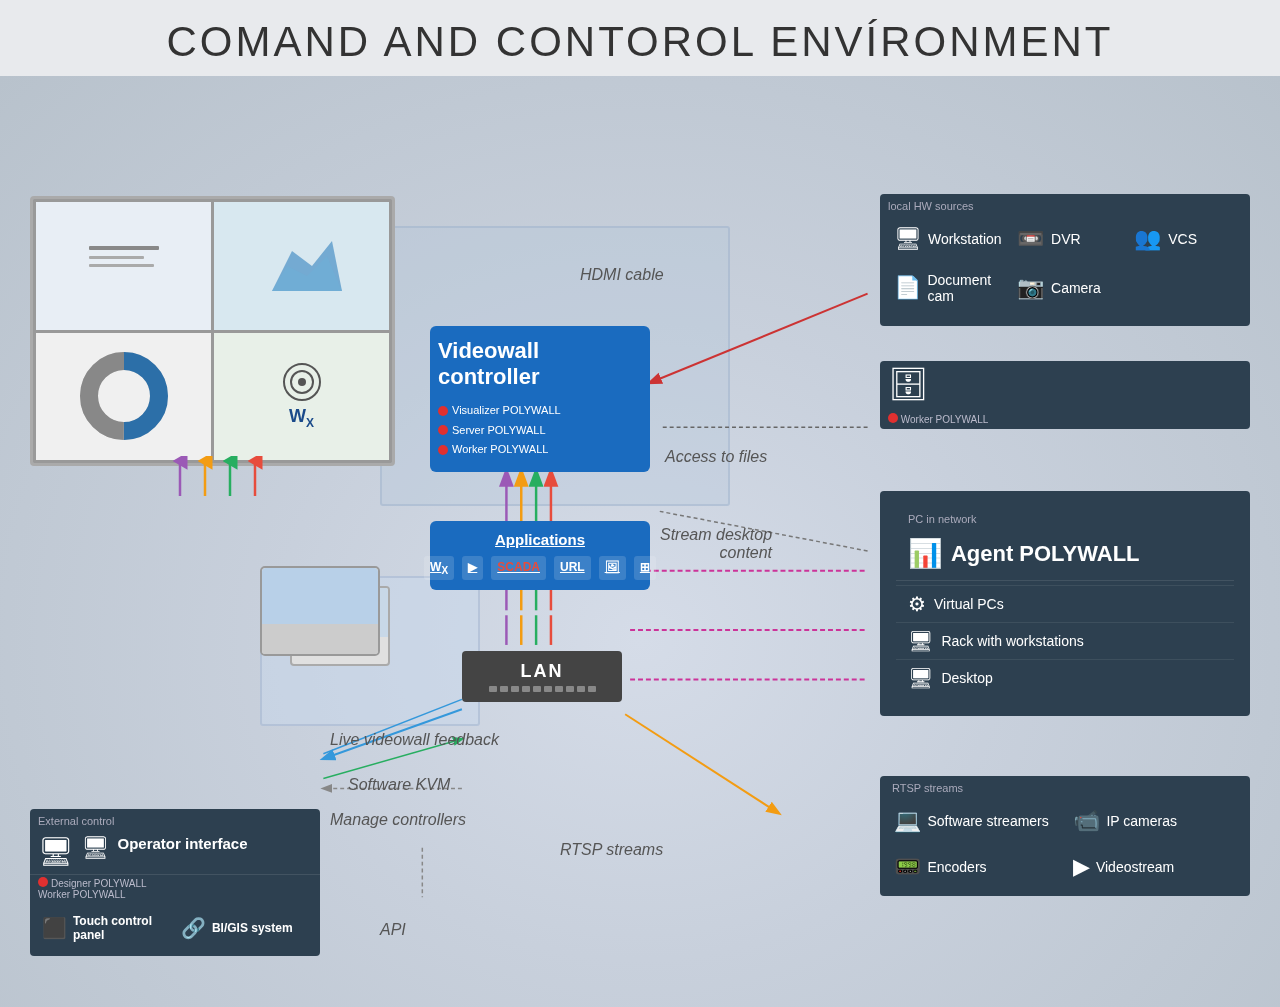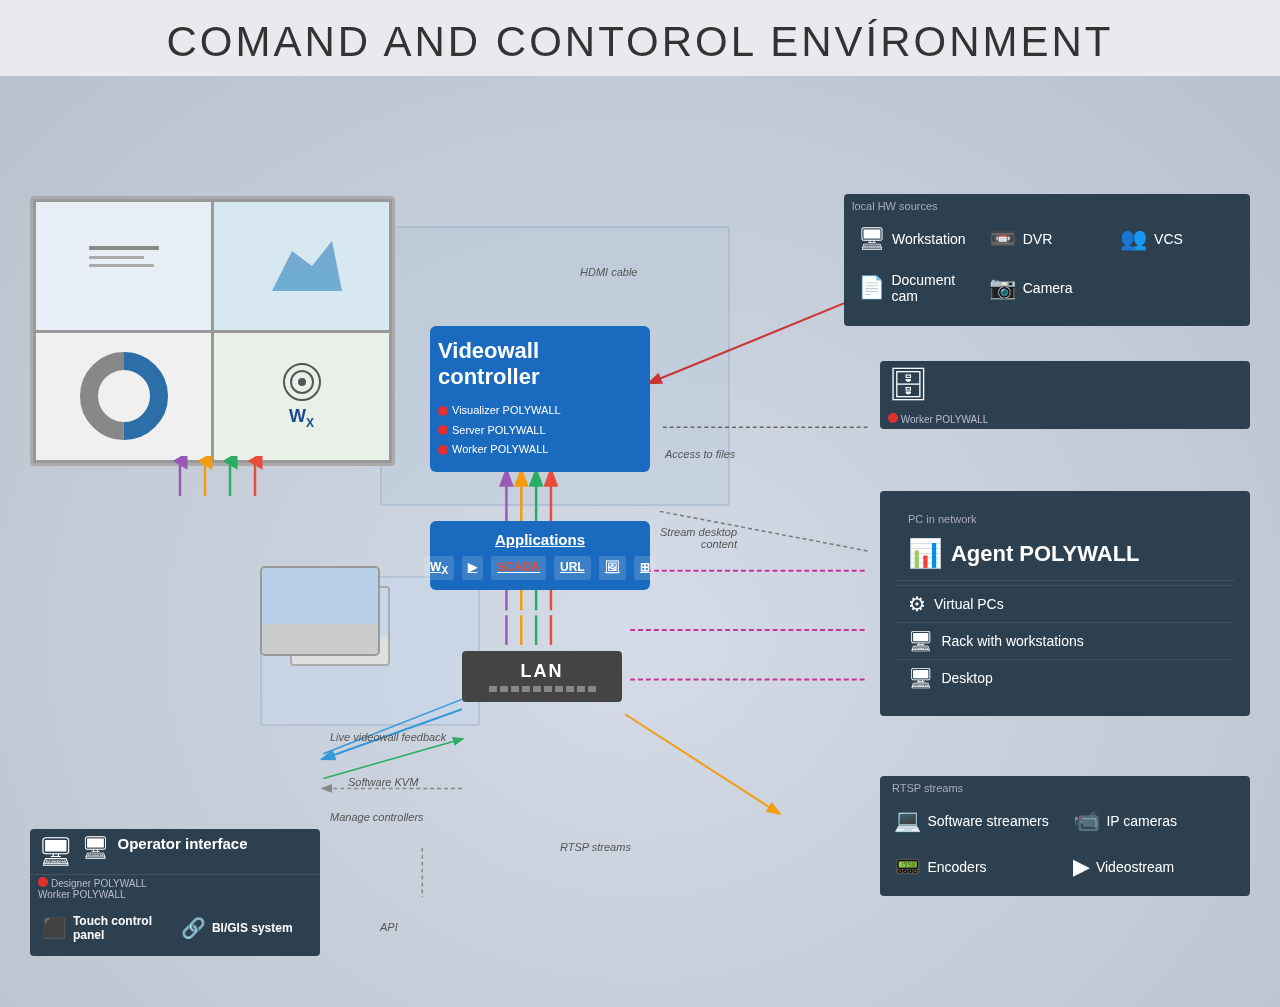--- a/index.html
+++ b/index.html
@@ -40,21 +40,21 @@
       font-size: 11px;
       color: #aab;
       padding: 6px 8px 2px;
       font-weight: 400;
     }
 
     
     .local-hw-box {
       top: 118px;
       right: 30px;
-      width: 406px;
+      width: 370px;
       padding-bottom: 6px;
     }
 
     
     .file-source-box {
       top: 285px;
       right: 30px;
       width: 370px;
     }
 
@@ -279,21 +279,21 @@
       font-weight: 500;
     }
 
     .agent-item .icon {
       font-size: 20px;
     }
 
     
     .label-text {
       position: absolute;
-      font-size: 11px;
+      font-size: 16px;
       color: #555;
       font-style: italic;
     }
 
     
     .arrows-svg {
       position: absolute;
       top: 0;
       left: 0;
       width: 100%;
@@ -606,20 +606,21 @@
         <span>Encoders</span>
       </div>
       <div class="hw-item">
         <span class="icon">▶</span>
         <span>Videostream</span>
       </div>
     </div>
   </div>
 
   <div class="dark-box ext-control-box" style="z-index:8;padding:0;">
+    <div class="box-title" style="padding:6px 8px 2px;">External control</div>
     <div class="ext-top">
       <span style="font-size:28px;">🖥</span>
       <span style="font-size:22px;">🖥</span>
       <div>
         <div style="font-size:15px;font-weight:700;color:#fff;">Operator interface</div>
       </div>
     </div>
     <div class="small-label">
       <span class="red-icon" style="display:inline-block;margin-right:3px;"></span>Designer POLYWALL<br>Worker POLYWALL
     </div>

